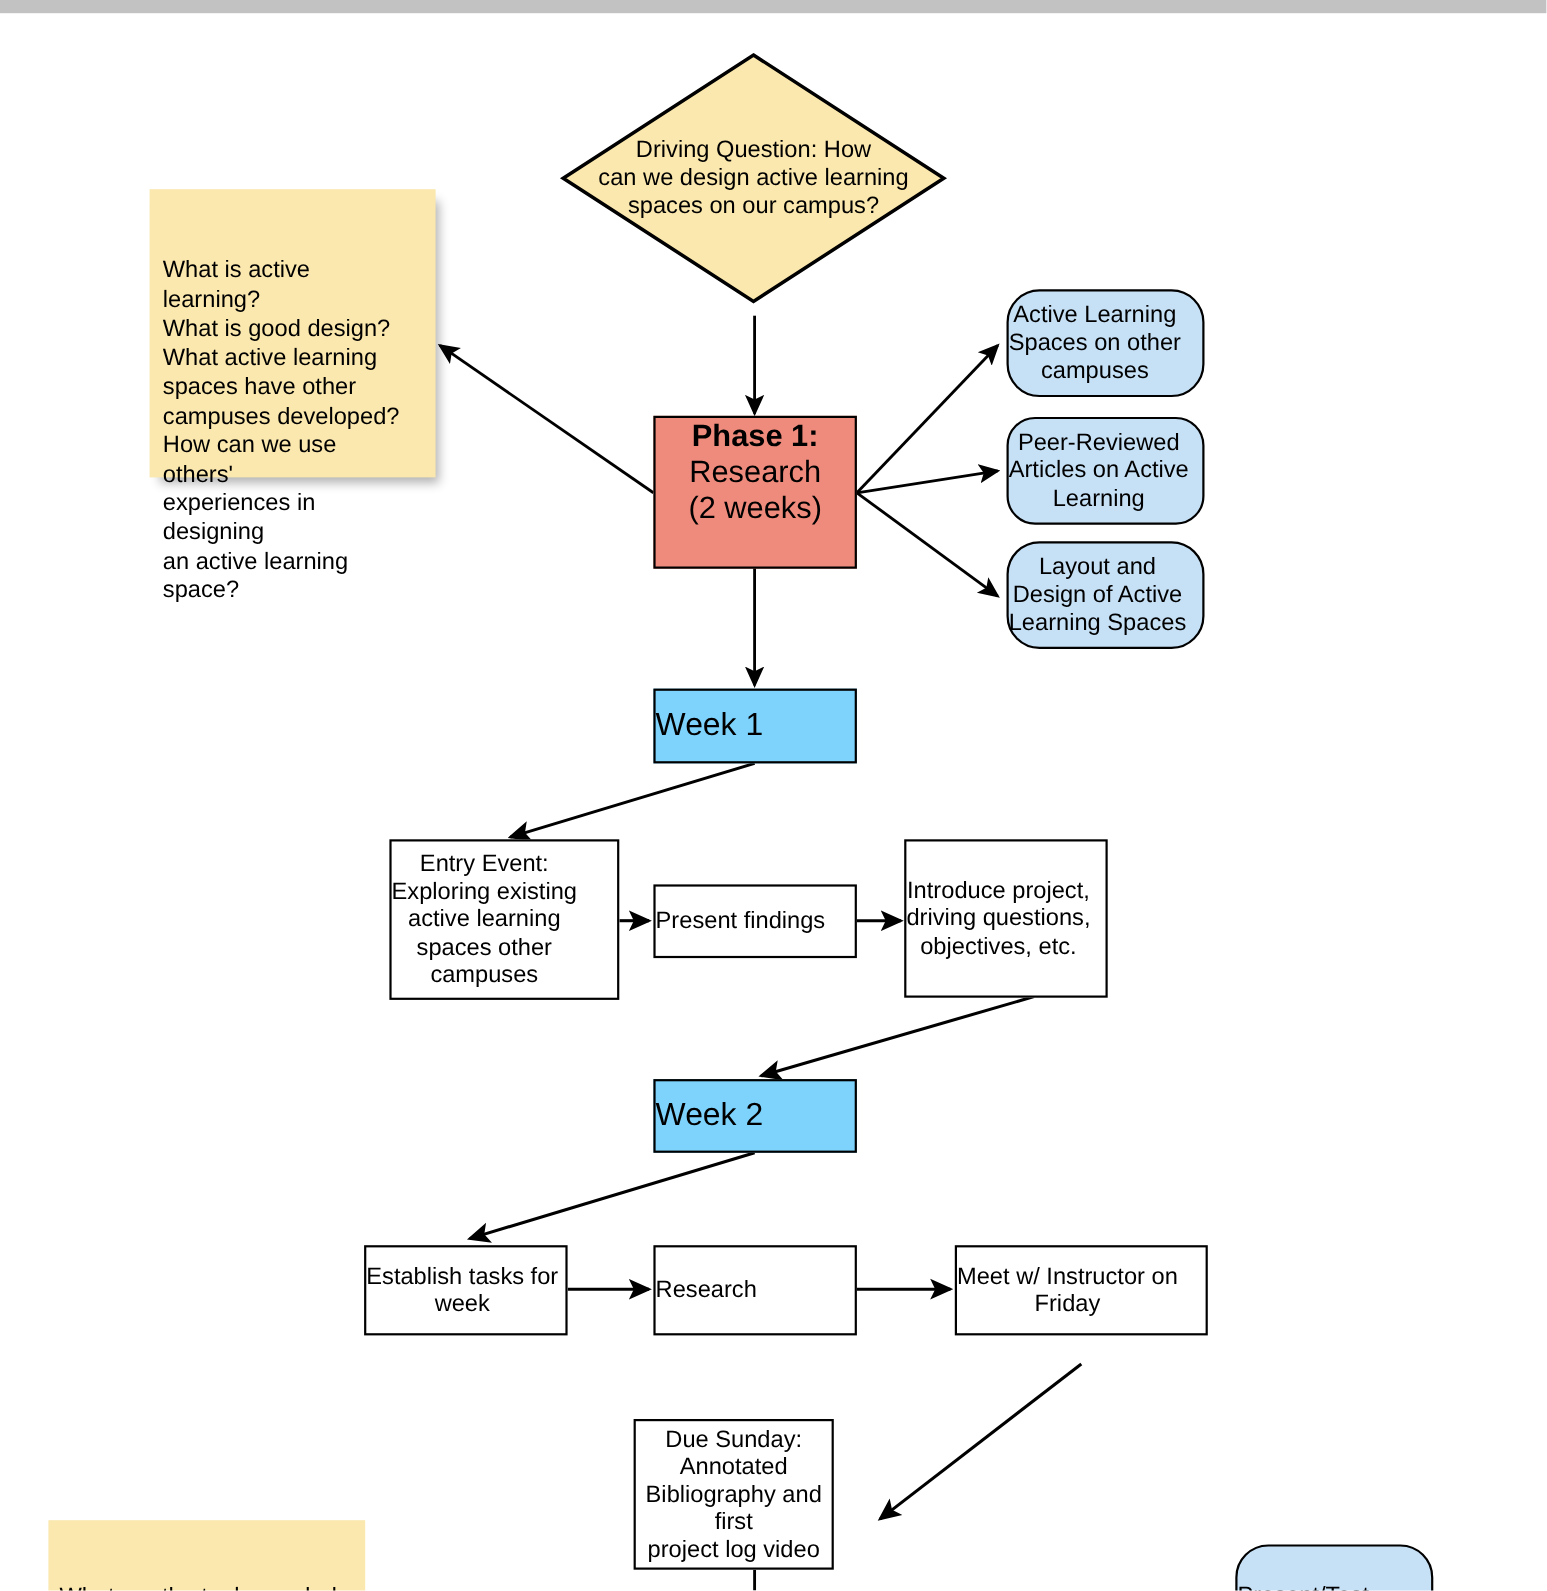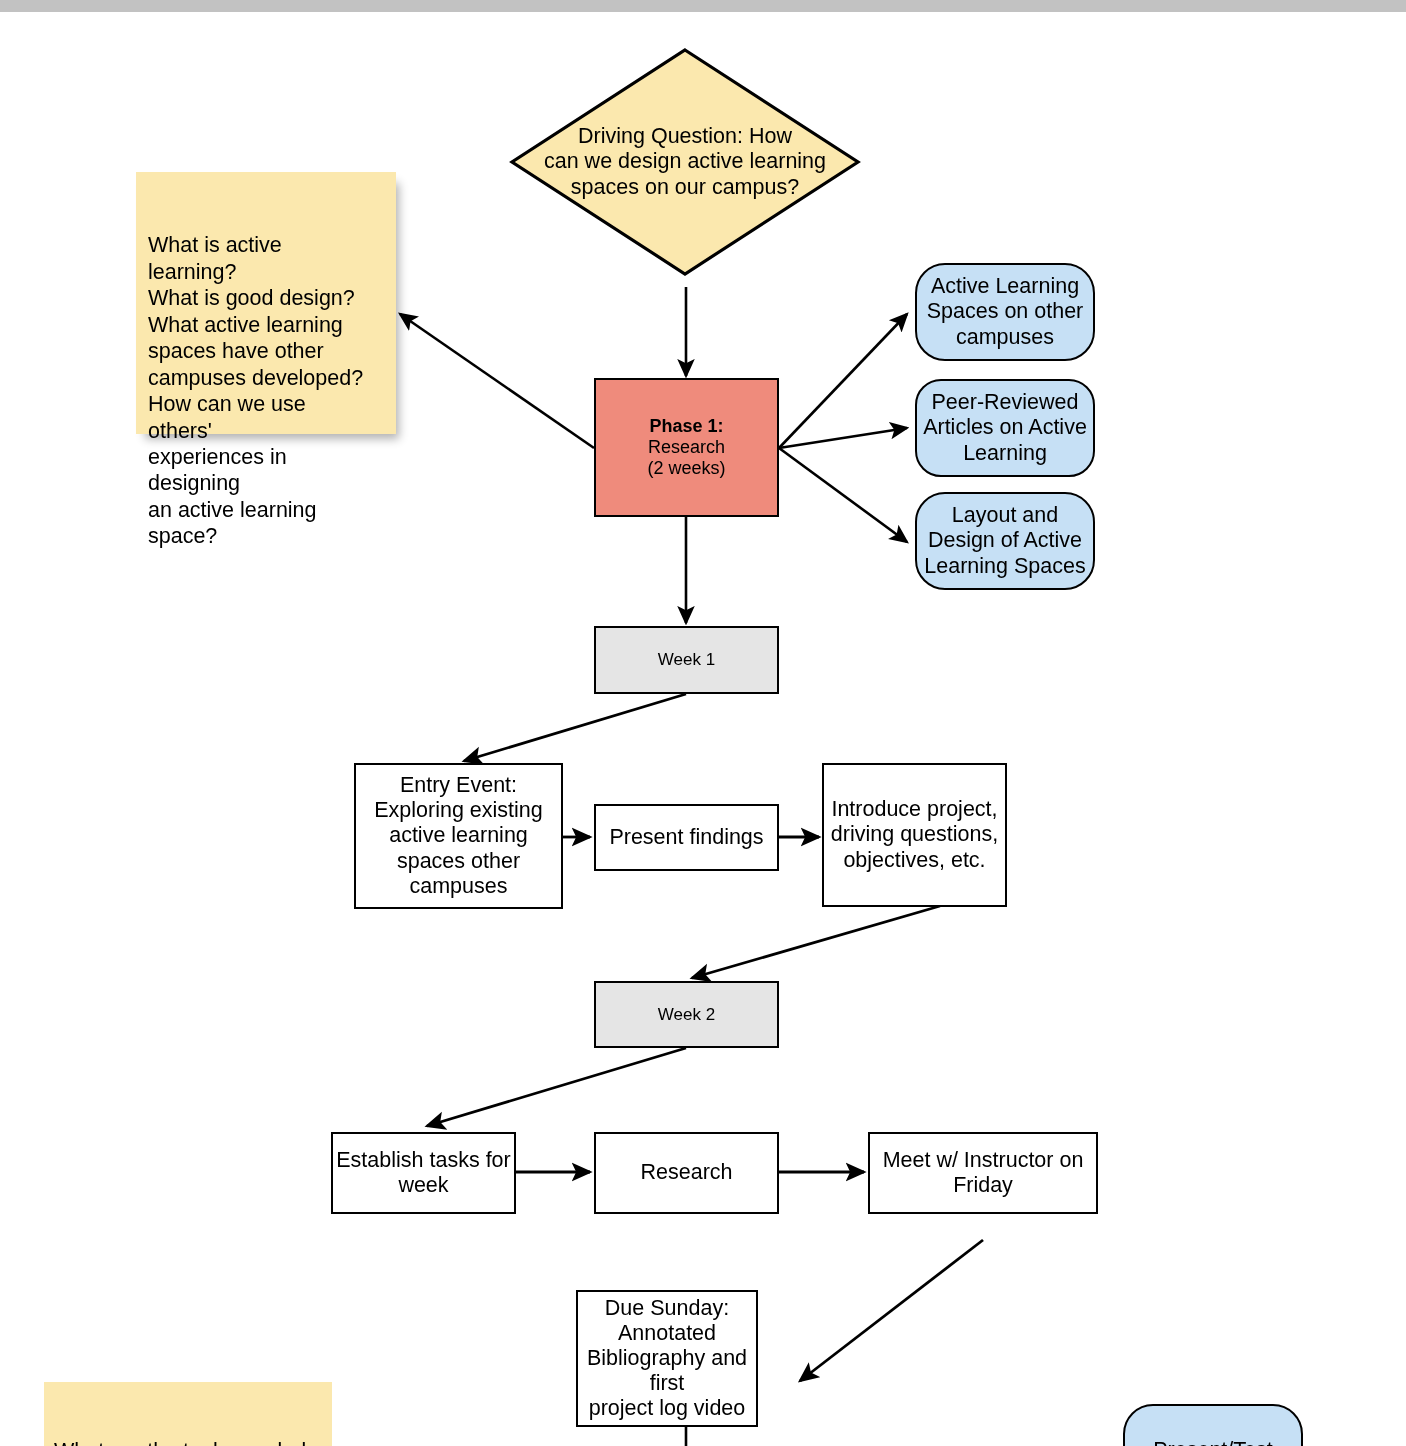--- a/index.html
+++ b/index.html
@@ -42,40 +42,40 @@
     height: 1446px;
     z-index: 1;
     pointer-events: none;
   }
 
   .node {
     position: absolute;
     z-index: 2;
     display: flex;
     align-items: center;
-    justify-content: center;
+    justify-content: flex-start;
     text-align: center;
     line-height: 1.17;
     white-space: pre-line;
   }
 
   
   .rect {
     border: 2.5px solid #000000;
     background: #ffffff;
     font-size: 21.5px;
   }
 
   .rect.phase {
     background: #ef8b7c;
-    font-size: 18px;
+    font-size: 28px;
   }
   .rect.week {
-    background: #e5e5e5;
-    font-size: 17px;
+    background: #7dd3fc;
+    font-size: 29px;
   }
 
   .phase-title {
     font-weight: bold;
   }
 
   
   .rounded {
     border: 2.8px solid #000000;
     background: #c6e0f5;

